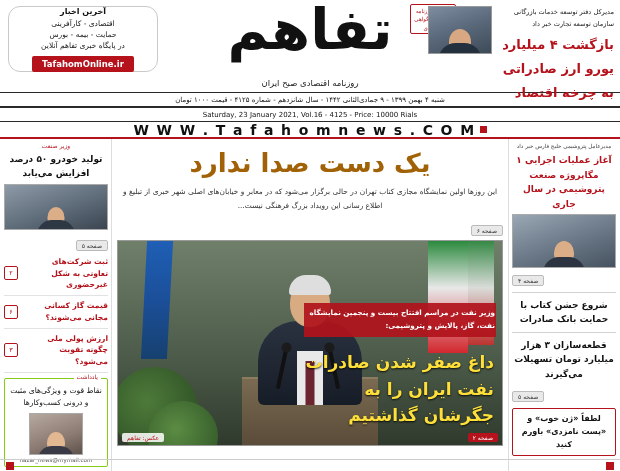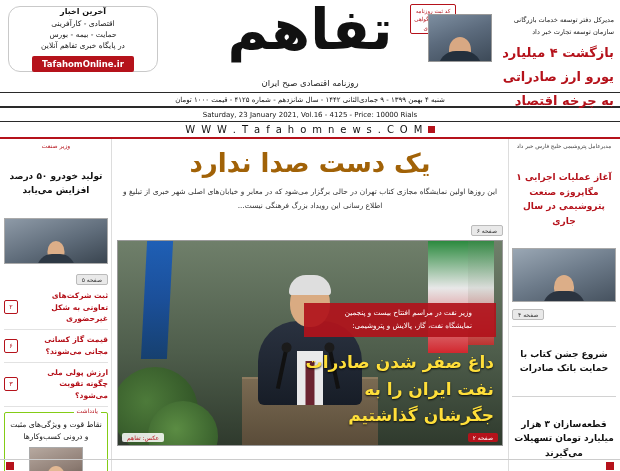--- a/index.html
+++ b/index.html
@@ -33,21 +33,21 @@
     font-family:"DejaVu Sans","Liberation Sans",sans-serif;
     font-size:56px;font-weight:bold;color:#111;line-height:1;letter-spacing:-2px;
   }
   .logo-sub{font-size:8.5px;color:#222;margin-top:20px;}
   .logo-badge{
     position:absolute;right:4px;top:2px;width:46px;height:30px;border:1px solid #b5121b;
     border-radius:2px;font-size:5.5px;color:#b5121b;line-height:1.5;text-align:center;
     padding:2px 1px;box-sizing:border-box;
   }
   .mast-right-box{
-    position:absolute;right:6px;top:12px;width:186px;height:82px;
+    position:absolute;right:6px;top:4px;width:186px;height:82px;
     display:flex;flex-direction:row;gap:4px;
   }
   .mast-right-text{
     flex:1;font-size:6.6px;line-height:1.85;color:#1b1b1b;text-align:right;padding-top:2px;
   }
   .mast-right-text .hl{color:#b5121b;font-weight:bold;font-size:13px;display:block;margin-top:3px;}
   .mast-photo{
     width:62px;height:46px;border:1px solid #999;
     background:linear-gradient(160deg,#7d8ea0 0%,#5c6b7d 45%,#3d4a58 100%);
     position:relative;overflow:hidden;flex:none;margin-top:2px;
@@ -66,32 +66,32 @@
     height:15px;border-top:1px solid #2a2a2a;border-bottom:1px solid #2a2a2a;
     display:flex;align-items:center;justify-content:center;font-size:7px;color:#111;
     padding:0 6px;box-sizing:border-box;text-align:center;
   }
   .datebar .en{direction:ltr;}
   .urlbar{
     height:15px;display:flex;align-items:center;justify-content:center;gap:4px;
     border-bottom:2px solid #b5121b;
   }
   .urlbar .flagsq{width:7px;height:7px;background:#b5121b;display:inline-block;}
-  .urlbar .url{font-size:10px;letter-spacing:1.4px;font-weight:normal;color:#111;direction:ltr;}
+  .urlbar .url{font-size:14px;letter-spacing:1.4px;font-weight:bold;color:#111;direction:ltr;}
 
   
   .content{display:flex;flex-direction:row;height:338px;width:620px;box-sizing:border-box;}
   .col-right{width:112px;flex:none;padding:3px 4px 0 3px;box-sizing:border-box;border-left:1px solid #ddd;}
   .col-center{flex:1;padding:3px 5px 0 5px;box-sizing:border-box;}
   .col-left{width:112px;flex:none;padding:3px 3px 0 4px;box-sizing:border-box;border-right:1px solid #ddd;}
 
   
   .side-kicker{font-size:5.6px;color:#444;text-align:center;line-height:1.5;margin-bottom:2px;}
   .side-head{
-    font-size:9px;font-weight:bold;color:#111;line-height:1.6;text-align:center;margin:20px 2px;
+    font-size:9px;font-weight:bold;color:#111;line-height:1.6;text-align:center;margin:3px 2px;
   }
   .side-head.red{color:#b5121b;}
   .side-photo{
     width:100%;height:54px;border:1px solid #aaa;box-sizing:border-box;position:relative;overflow:hidden;
     background:linear-gradient(160deg,#9aa7b4 0%,#6d7b8a 50%,#46525f 100%);
   }
   .side-photo .face{position:absolute;left:50%;bottom:2px;transform:translateX(-50%);width:20px;height:24px;border-radius:50% 50% 45% 45%;background:#dcae88;}
   .side-photo .body{position:absolute;left:50%;bottom:-8px;transform:translateX(-50%);width:42px;height:18px;border-radius:16px 16px 0 0;background:#2b3440;}
   .pagetag{
     display:inline-block;background:#e9e9e9;border:1px solid #bbb;border-radius:2px;
@@ -163,21 +163,21 @@
   .lp-mic2{position:absolute;left:50%;margin-left:22px;bottom:56px;width:4px;height:40px;background:#111;transform:rotate(-12deg);}
   .lp-mic1:after,.lp-mic2:after{content:"";position:absolute;top:-7px;left:-3px;width:10px;height:10px;border-radius:50%;background:#1b1b1b;}
   .lp-leaf{position:absolute;left:-6px;bottom:-8px;width:86px;height:86px;border-radius:50%;
     background:radial-gradient(circle at 40% 40%,#4e7d3a,#27471f);opacity:.95;}
   .lp-leaf2{position:absolute;left:30px;bottom:-26px;width:70px;height:70px;border-radius:50%;
     background:radial-gradient(circle at 40% 40%,#5b8c43,#2c5024);}
 
   .lp-redcap{
     position:absolute;right:6px;top:62px;width:192px;
     background:rgba(177,18,27,.92);color:#fff;font-size:7.2px;line-height:1.8;
-    padding:4px 24px;box-sizing:border-box;text-align:right;font-weight:normal;
+    padding:4px 1px;box-sizing:border-box;text-align:right;font-weight:bold;
   }
   .lp-bigcap{
     position:absolute;right:6px;top:108px;width:196px;text-align:right;
     color:#ffdf3a;font-size:17px;font-weight:bold;line-height:1.55;
     text-shadow:0 1px 2px rgba(0,0,0,.85);padding-right:2px;
   }
   .lp-corner{
     position:absolute;right:4px;bottom:3px;background:#b5121b;color:#fff;
     font-size:6px;padding:1px 5px;border-radius:2px;
   }

